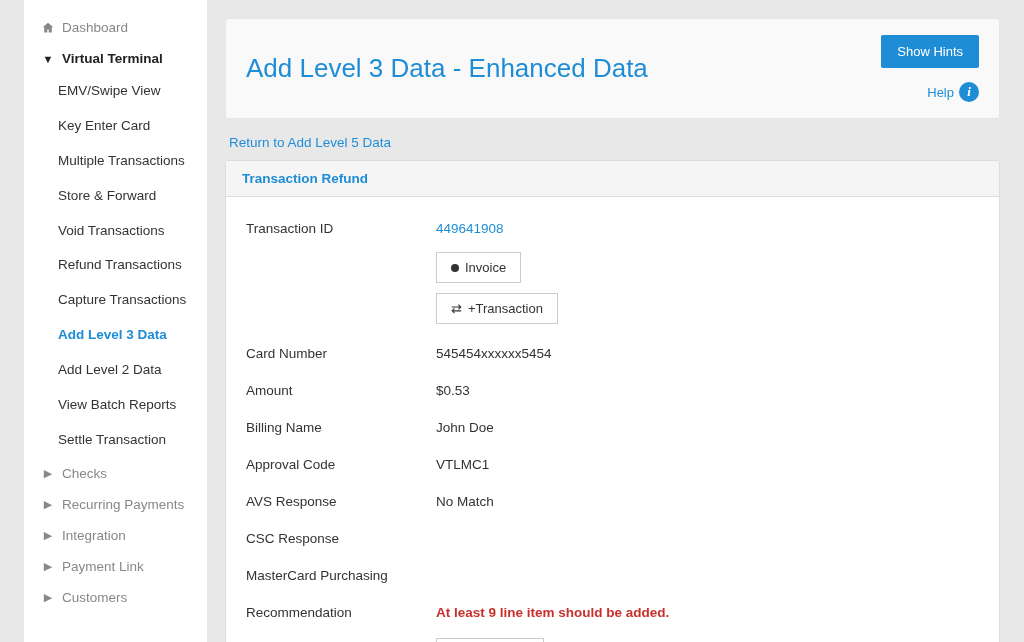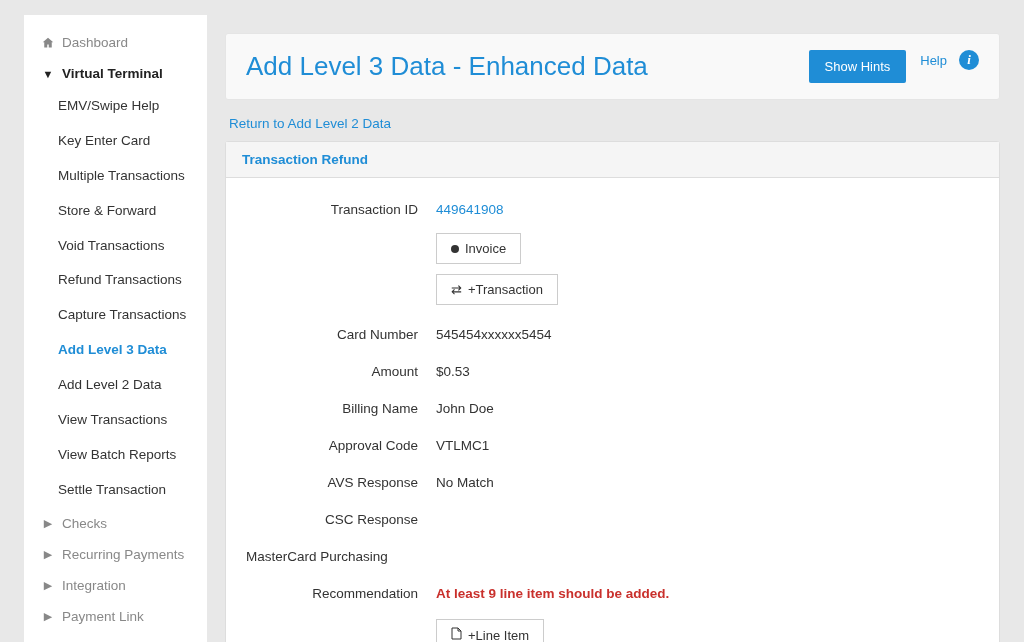--- a/index.html
+++ b/index.html
@@ -8,21 +8,21 @@
       background: #e8e8e8;
       font-size: 14px;
       color: #333;
       width: 1024px;
       height: 642px;
       overflow: hidden;
     }
     .app-container {
       display: flex;
       height: 100%;
-      padding: 15px 24px 0 24px;
+      padding: 0 24px 0 24px;
     }
     .sidebar {
       width: 183px;
       background: #fff;
       padding: 12px 0;
       flex-shrink: 0;
     }
     .sidebar-item {
       padding: 8px 12px 8px 18px;
       font-size: 13.5px;
@@ -83,38 +83,39 @@
       align-items: center;
       justify-content: space-between;
     }
     .page-title {
       font-size: 26px;
       font-weight: 400;
       color: #1f8dd6;
     }
     .header-actions {
       display: flex;
-      align-items: flex-start;
+      align-items: flex-end;
       gap: 14px;
+      flex-direction: column;
     }
     .show-hints-btn {
       background: #1f8dd6;
       color: #fff;
       border: none;
       padding: 9px 16px;
       font-size: 13px;
       border-radius: 2px;
       cursor: pointer;
     }
     .help-link {
       color: #1f8dd6;
       font-size: 13px;
       display: flex;
       align-items: center;
-      gap: 12px;
+      gap: 5px;
       cursor: pointer;
     }
     .help-link .info-icon {
       width: 20px;
       height: 20px;
       background: #1f8dd6;
       color: #fff;
       border-radius: 50%;
       display: inline-flex;
       align-items: center;
@@ -148,21 +149,21 @@
       padding: 24px 20px 10px 20px;
     }
     .form-row {
       display: flex;
       align-items: center;
       margin-bottom: 22px;
     }
     .form-row.start { align-items: flex-start; }
     .form-label {
       width: 190px;
-      text-align: right;
+      text-align: left;
       padding-right: 18px;
       font-size: 13.5px;
       color: #333;
     }
     .form-value {
       flex: 1;
       font-size: 13.5px;
       color: #333;
     }
     .form-value .link { color: #1f8dd6; cursor: pointer; }
@@ -204,30 +205,29 @@
         <svg width="12" height="12" viewBox="0 0 16 16" fill="#888">
             <path d="M8 1L1 7h2v7h4V10h2v4h4V7h2L8 1z"></path>
           </svg>
       </span>
       <span>Dashboard</span>
     </div>
     <div class="sidebar-item top-level expanded">
       <span class="icon">▼</span>
       <span>Virtual Terminal</span>
     </div>
-    <div class="sidebar-subitem">EMV/Swipe Help</div>
+    <div class="sidebar-subitem">EMV/Swipe View</div>
     <div class="sidebar-subitem">Key Enter Card</div>
     <div class="sidebar-subitem">Multiple Transactions</div>
     <div class="sidebar-subitem">Store &amp; Forward</div>
     <div class="sidebar-subitem">Void Transactions</div>
     <div class="sidebar-subitem">Refund Transactions</div>
     <div class="sidebar-subitem">Capture Transactions</div>
     <div class="sidebar-subitem active">Add Level 3 Data</div>
     <div class="sidebar-subitem">Add Level 2 Data</div>
-    <div class="sidebar-subitem">View Transactions</div>
     <div class="sidebar-subitem">View Batch Reports</div>
     <div class="sidebar-subitem">Settle Transaction</div>
 
     <div class="sidebar-item top-level">
       <span class="icon">▶</span>
       <span>Checks</span>
     </div>
     <div class="sidebar-item top-level">
       <span class="icon">▶</span>
       <span>Recurring Payments</span>
@@ -251,21 +251,21 @@
       <h1 class="page-title">Add Level 3 Data - Enhanced Data</h1>
       <div class="header-actions">
         <button class="show-hints-btn">Show Hints</button>
         <span class="help-link">
           <span>Help</span>
           <span class="info-icon">i</span>
         </span>
       </div>
     </div>
 
-    <a class="return-link">Return to Add Level 2 Data</a>
+    <a class="return-link">Return to Add Level 5 Data</a>
 
     <div class="panel">
       <div class="panel-header">Transaction Refund</div>
       <div class="panel-body">
 
         <div class="form-row start">
           <div class="form-label">Transaction ID</div>
           <div class="form-value">
             <span class="link">449641908</span>
             <div class="btn-stack" style="margin-top:16px;">

